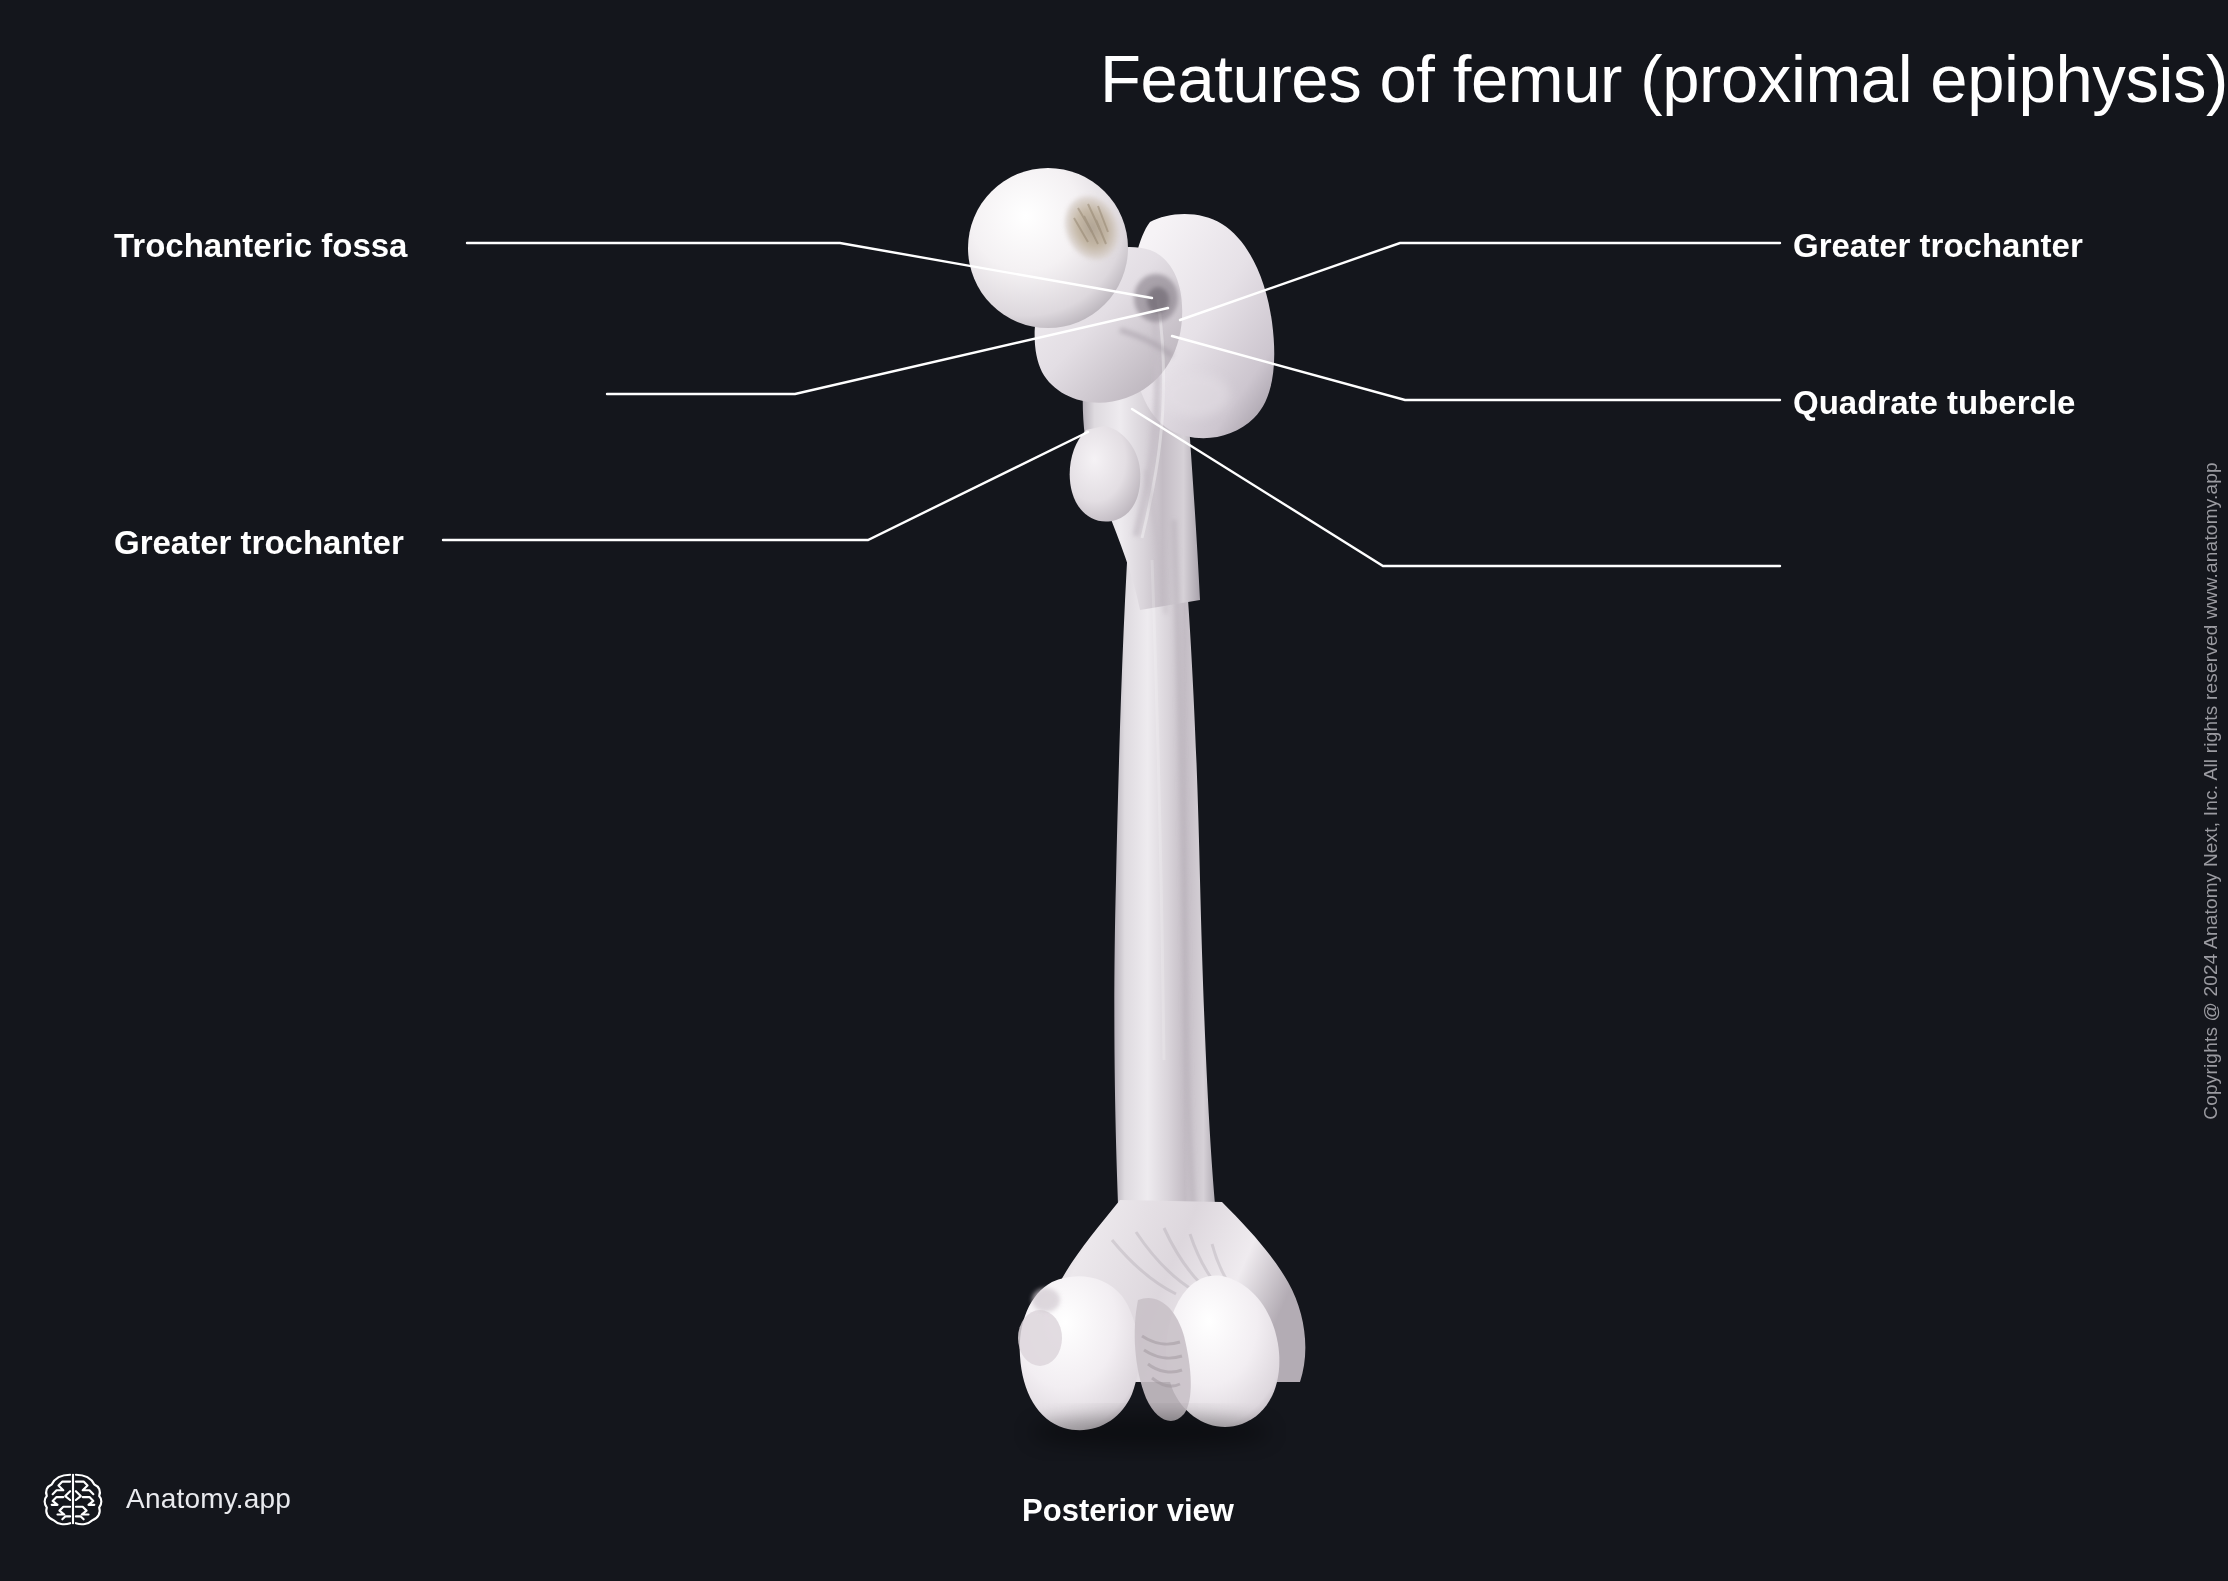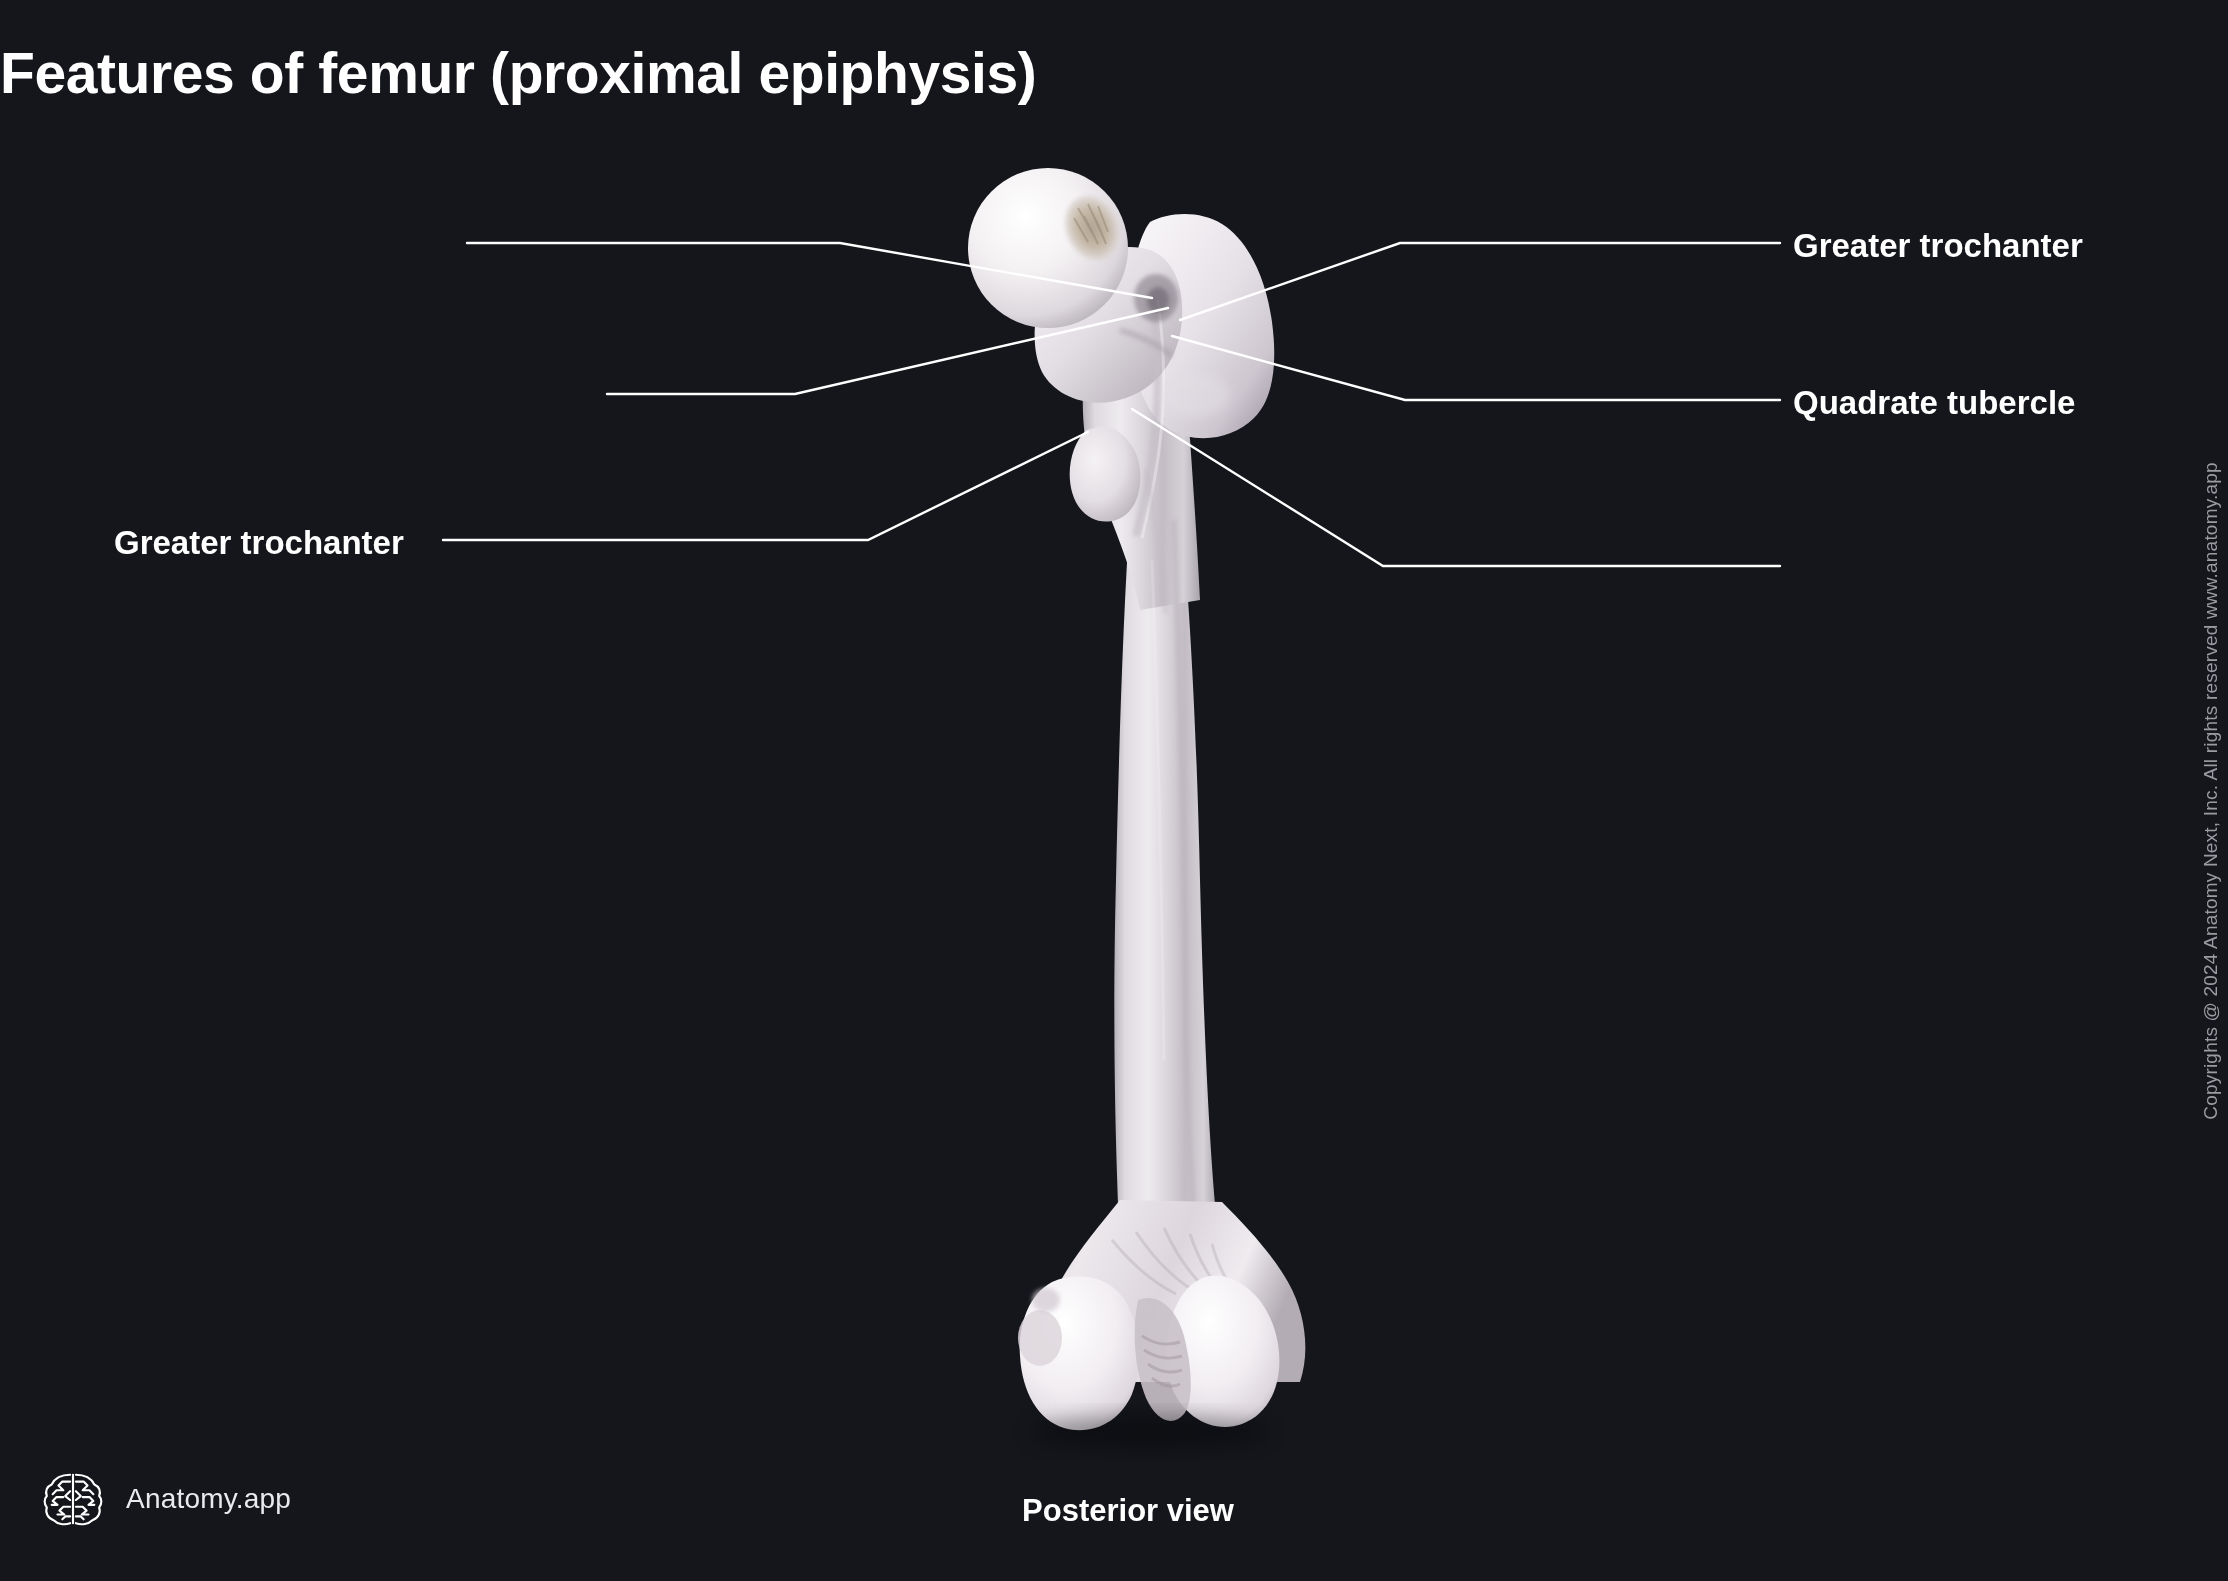--- a/index.html
+++ b/index.html
@@ -16,23 +16,23 @@
     font-family: "Liberation Sans", sans-serif;
     color: #ffffff;
   }
 
   
   #title {
     position: absolute;
     left: 0;
     top: 40px;
     width: 2228px;
-    text-align: left;
-    font-size: 57px;
-    font-weight: 700;
+    text-align: right;
+    font-size: 67px;
+    font-weight: 400;
     letter-spacing: -0.4px;
     color: #ffffff;
   }
 
   
   #bone-layer {
     position: absolute;
     left: 0;
     top: 0;
     width: 2228px;
@@ -300,20 +300,21 @@
       <path d="M443,540 L868,540 L1088,432"></path>
 
       <path d="M1780,243 L1400,243 L1180,320"></path>
 
       <path d="M1780,400 L1405,400 L1172,336"></path>
 
       <path d="M1780,566 L1383,566 L1132,409"></path>
     </g>
   </svg>
 
+  <div class="label left" style="left:114px; top:224px; width:360px;">Trochanteric fossa</div>
 
 
   <div class="label left" style="left:114px; top:521px; width:340px;">Greater trochanter</div>
 
   <div class="label right" style="left:1793px; top:224px; width:400px;">Greater trochanter</div>
 
   <div class="label right" style="left:1793px; top:381px; width:400px;">Quadrate tubercle</div>
 
 
   <div id="caption">Posterior view</div>

